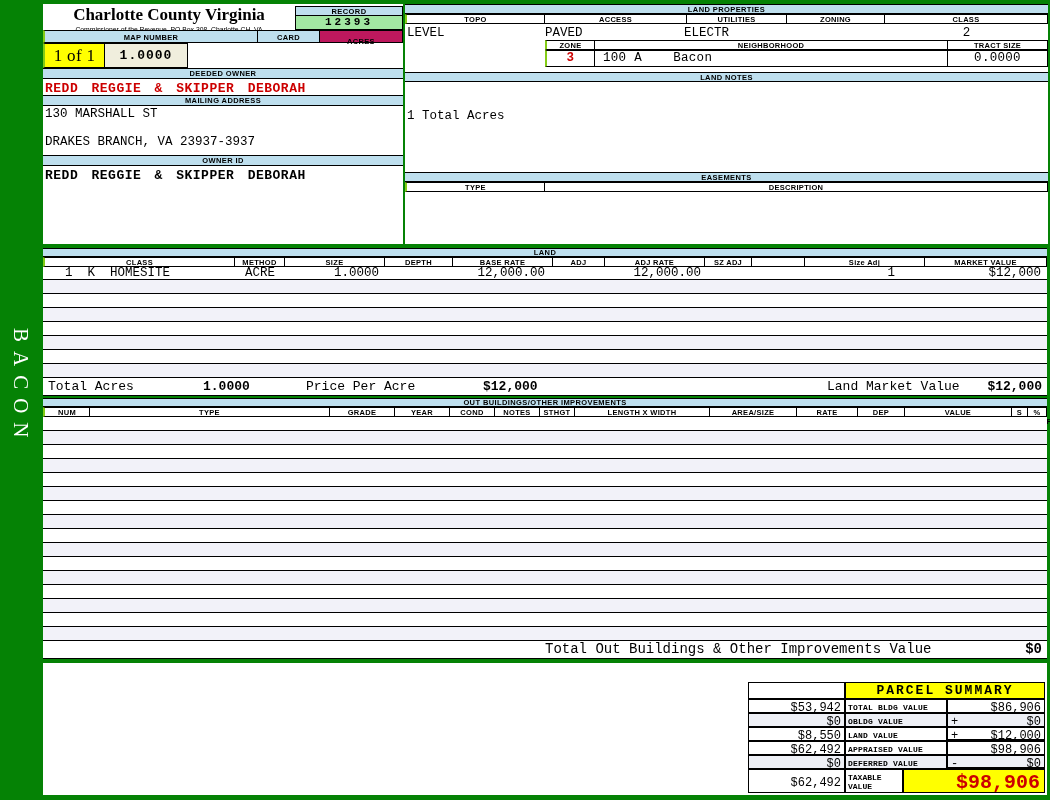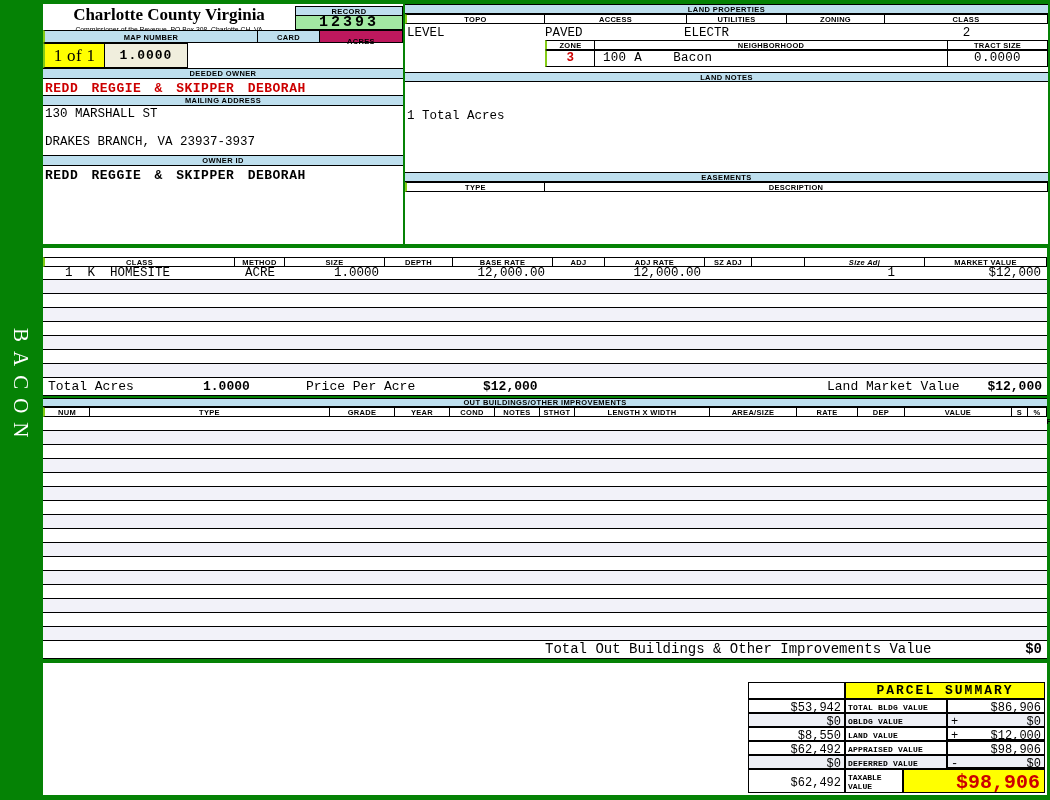--- a/index.html
+++ b/index.html
@@ -58,21 +58,21 @@
 <div class="abs vtext" style="left:8px; top:328px;">BACON</div>
 
 <div class="abs panel" style="left:43px; top:4px; width:360px; height:240px;">
 
   <div class="abs" style="left:0; top:1px; width:252px; text-align:center;">
     <div style="font:bold 17px 'Liberation Serif','DejaVu Serif',serif;">Charlotte County Virginia</div>
     <div style="font:6.8px 'Liberation Sans',sans-serif; margin-top:1px;">Commissioner of the Revenue, PO Box 308, Charlotte CH, VA</div>
   </div>
 
   <div class="abs band" style="left:252px; top:2px; width:108px; height:10px; border:1px solid #000;">RECORD</div>
-  <div class="abs" style="left:252px; top:12px; width:108px; height:14px; background:#a2e8a2; border:1px solid #000; border-top:none; text-align:center; font-weight:bold; font-size:15px; letter-spacing:3px; line-height:13px;">12393</div>
+  <div class="abs" style="left:252px; top:12px; width:108px; height:14px; background:#a2e8a2; border:1px solid #000; border-top:none; text-align:center; font-weight:bold; font-size:11px; letter-spacing:3px; line-height:13px;">12393</div>
 
   <div class="abs hrow" style="left:0; top:26px; width:360px; height:13px;">
     <div style="width:215px; background:#bedfee; padding-top:2px;">MAP NUMBER</div>
     <div style="width:62px; background:#bedfee; padding-top:2px;">CARD</div>
     <div style="width:83px; background:#be185d; padding-top:6px;">ACRES</div>
   </div>
   <div class="abs hrow" style="left:0; top:39px; width:360px; height:25px;">
     <div style="width:62px; background:#ffff00; font:17px 'Liberation Serif','DejaVu Serif',serif; line-height:23px;">1 of 1</div>
     <div style="width:83px; background:#f0eedd; font:bold 13px 'Liberation Mono',monospace; line-height:23px; letter-spacing:1px;">1.0000</div>
   </div>
@@ -119,31 +119,32 @@
   <div class="abs mono12" style="left:2px; top:105px;">1 Total Acres</div>
 
   <div class="abs band" style="left:0; top:168px; width:643px; height:10px;">EASEMENTS</div>
   <div class="abs hrow" style="left:0; top:178px; width:643px; height:10px;">
     <div style="width:140px;">TYPE</div>
     <div style="width:503px;">DESCRIPTION</div>
   </div>
 </div>
 
 <div class="abs panel" style="left:43px; top:248px; width:1004px; height:148px;">
+  <div class="abs band" style="left:0; top:0; width:1004px; height:9px; line-height:8px;">LAND</div>
   <div class="abs hrow" style="left:0; top:9px; width:1004px; height:10px;">
     <div style="width:192px;">CLASS</div>
     <div style="width:50px;">METHOD</div>
     <div style="width:100px;">SIZE</div>
     <div style="width:68px;">DEPTH</div>
     <div style="width:100px;">BASE RATE</div>
     <div style="width:52px;">ADJ</div>
     <div style="width:100px;">ADJ RATE</div>
     <div style="width:47px;">SZ ADJ TBL</div>
     <div style="width:53px;"></div>
-    <div style="width:120px;font-style:italic;">Size Adj</div>
+    <div style="width:120px;">Size Adj</div>
     <div style="width:122px;">MARKET VALUE</div>
   </div>
   <div class="abs drow" style="left:0; top:19px; width:1004px; height:13px;">
     <div class="pre" style="width:192px; padding-left:22px;">1  K  HOMESITE</div>
     <div class="center" style="width:50px;">ACRE</div>
     <div class="right" style="width:100px; padding-right:6px;">1.0000</div>
     <div style="width:68px;"></div>
     <div class="right" style="width:100px; padding-right:8px;">12,000.00</div>
     <div style="width:52px;"></div>
     <div class="right" style="width:100px; padding-right:4px;">12,000.00</div>

